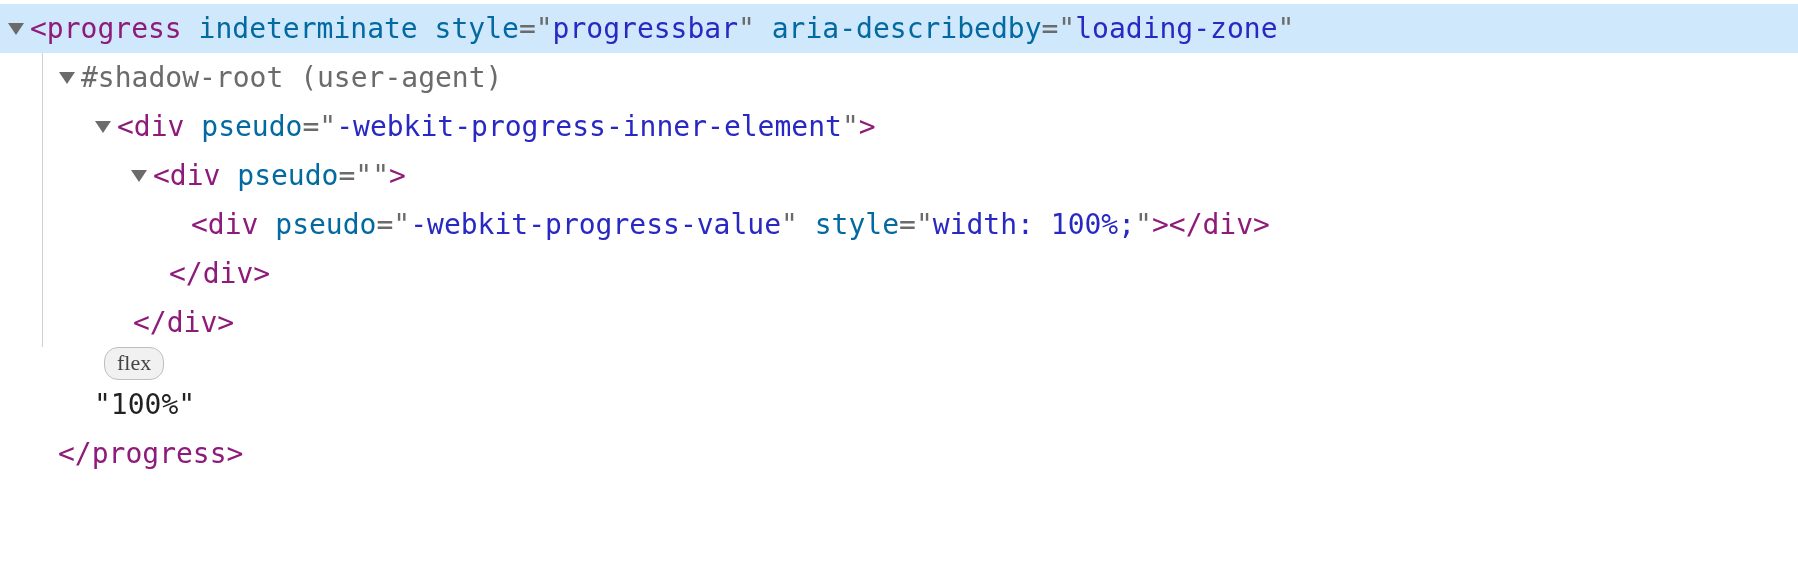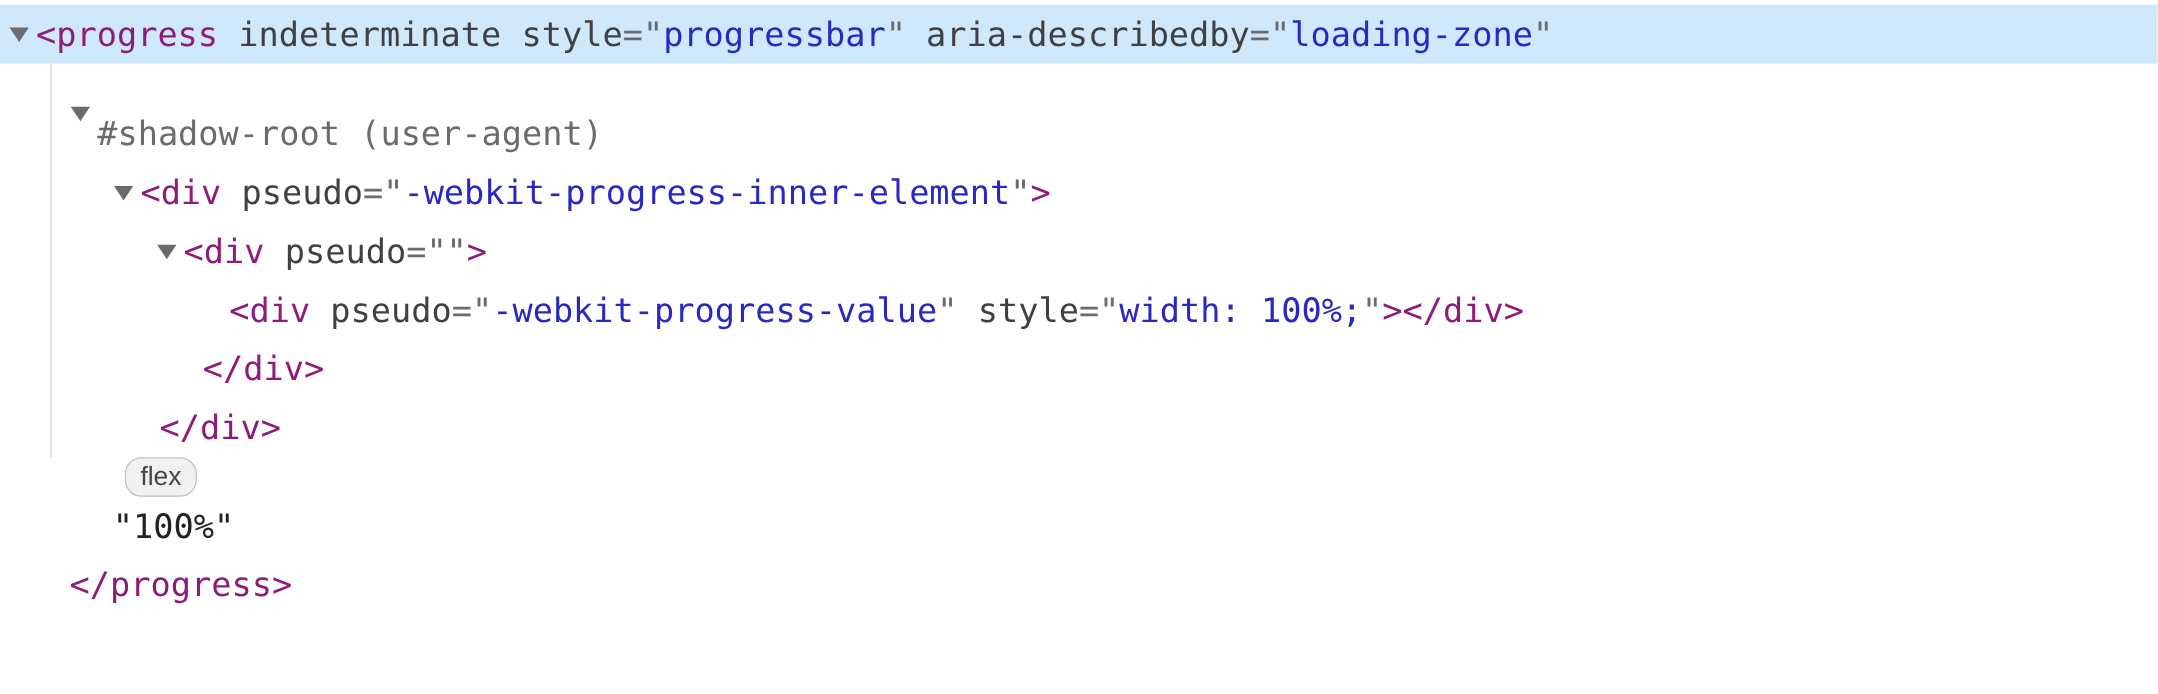--- a/index.html
+++ b/index.html
@@ -38,30 +38,30 @@
     }
     .rule {
       display: inline-block;
       width: 1px;
       background: #cfcfcf;
       align-self: stretch;
       margin: 0 0 0 0;
     }
     .punct { color: #8e1a7a; }
     .tagname { color: #8e1a7a; }
-    .attrname { color: #404040; }
+    .attrname { color: #0369a1; }
     .eq { color: #6b6b6b; }
     .quote { color: #6b6b6b; }
     .attrval { color: #2828c2; }
-    .shadow { color: #6b6b6b; margin-top: 34px; }
+    .shadow { color: #6b6b6b; }
     .pseudo { color: #1266d6; }
     .text-node { color: #222; }
     .badge {
       display: inline-block;
-      font-family: Liberation Sans, sans-serif;
+      font-family: Liberation Serif, serif;
       font-size: 22px;
       color: #444;
       background: #f1f1f1;
       border: 1px solid #bfbfbf;
       border-radius: 14px;
       padding: 0 12px;
       margin-left: 10px;
       line-height: 1.4;
     }
     .sp { display: inline-block; }

